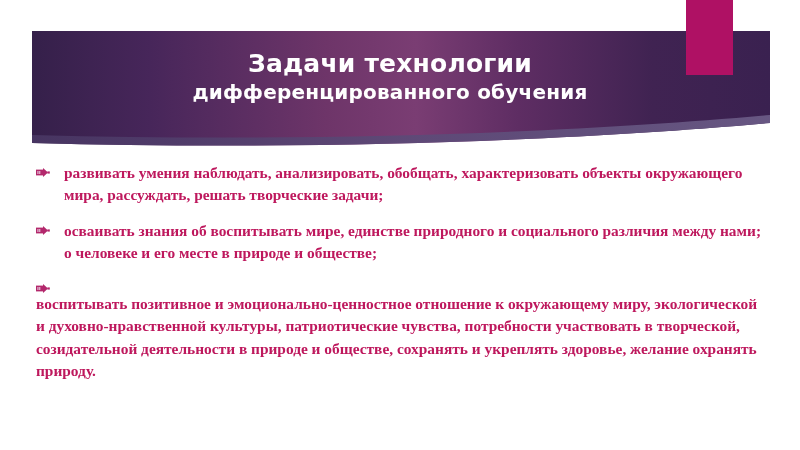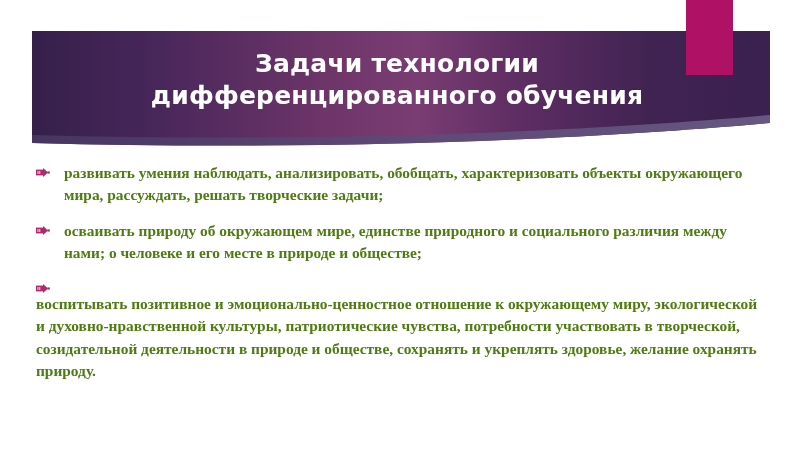--- a/index.html
+++ b/index.html
@@ -46,39 +46,39 @@
     left: 686px;
     top: 0px;
     width: 47px;
     height: 75px;
     background: #AF1164;
   }
 
   
   #title-block {
     position: absolute;
-    left: 28px;
+    left: 21px;
     top: 48px;
     width: 738px;
     text-align: center;
     font-family: "DejaVu Sans", "Liberation Sans", sans-serif;
     color: #ffffff;
     font-weight: bold;
     font-size: 25px;
     line-height: 1.28;
     letter-spacing: 0.2px;
     pointer-events: none;
     z-index: 5;
   }
   #title-block .tline {
     display: block;
     white-space: nowrap;
   }
   #title-block .tline.l1 { font-size: 25px; }
-  #title-block .tline.l2 { font-size: 25px; }
+  #title-block .tline.l2 { font-size: 20px; }
 
   
   #body-list {
     position: absolute;
     left: 36px;
     top: 162px;
     width: 728px;
   }
   .bullet-row {
     display: flex;
@@ -91,21 +91,21 @@
     flex: 0 0 auto;
     width: 20px;
     padding-top: 6px;
     margin-right: 8px;
     line-height: 0;
   }
   .bullet-marker svg { display: block; }
 
   .bullet-text {
     flex: 1 1 auto;
-    color: #4d7c0f;
+    color: #be185d;
     font-family: "Liberation Serif", "DejaVu Serif", serif;
     font-weight: bold;
     font-size: 15.4px;
     line-height: 1.46;
     text-align: left;
   }
 </style>
 </head>
 <body>
 
@@ -166,21 +166,21 @@
     <div class="bullet-row">
       <span class="bullet-marker">
         <svg width="14" height="9" viewBox="0 0 14 9" xmlns="http://www.w3.org/2000/svg">
           <rect x="0" y="1.6" width="7" height="5.8" fill="#B3286C"></rect>
           <rect x="1.4" y="3" width="1.1" height="3" fill="#E8CBDD"></rect>
           <rect x="3.2" y="3" width="1.1" height="3" fill="#E8CBDD"></rect>
           <path d="M7,0 L12,4.5 L7,9 Z" fill="#B3286C"></path>
           <rect x="11.4" y="3.4" width="2.4" height="2.2" fill="#B3286C"></rect>
         </svg>
       </span>
-      <span class="bullet-text">осваивать природу об окружающем мире, единстве природного и социального различия между нами; о человеке и его месте в природе и обществе;</span>
+      <span class="bullet-text">осваивать знания об воспитывать мире, единстве природного и социального различия между нами; о человеке и его месте в природе и обществе;</span>
     </div>
 
     <div class="bullet-row">
       <span class="bullet-marker">
         <svg width="14" height="9" viewBox="0 0 14 9" xmlns="http://www.w3.org/2000/svg">
           <rect x="0" y="1.6" width="7" height="5.8" fill="#B3286C"></rect>
           <rect x="1.4" y="3" width="1.1" height="3" fill="#E8CBDD"></rect>
           <rect x="3.2" y="3" width="1.1" height="3" fill="#E8CBDD"></rect>
           <path d="M7,0 L12,4.5 L7,9 Z" fill="#B3286C"></path>
           <rect x="11.4" y="3.4" width="2.4" height="2.2" fill="#B3286C"></rect>

